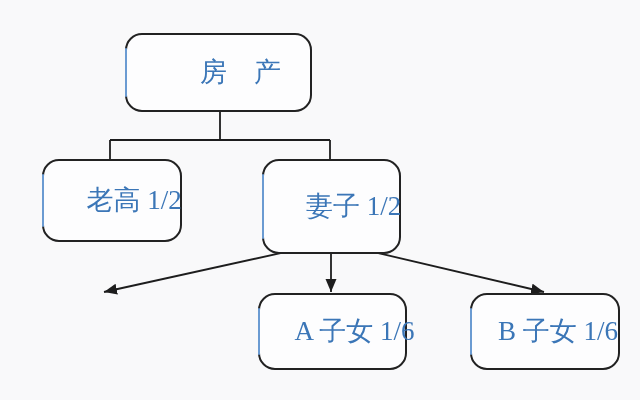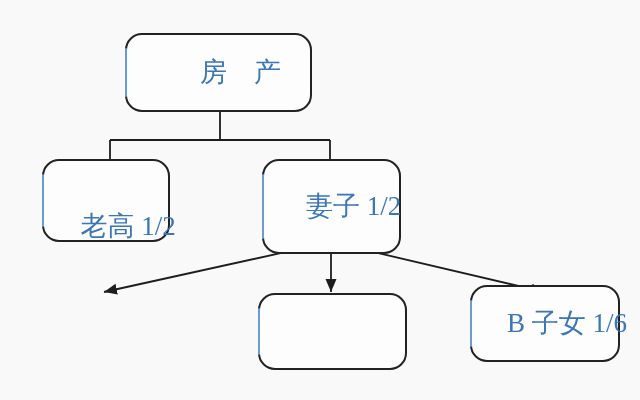--- a/index.html
+++ b/index.html
@@ -42,25 +42,25 @@
     background: #6b9bd2;
     border-radius: 1px;
   }
   .node .label {
     color: #3b76b7;
     font-size: 27px;
     line-height: 1;
     white-space: pre;
   }
   .node--root { left: 125px; top: 33px;  width: 187px; height: 79px; }
-  .node--l2a  { left: 42px;  top: 159px; width: 128px; height: 83px; align-items: flex-end; }
+  .node--l2a  { left: 42px;  top: 159px; width: 140px; height: 83px; }
   .node--l2b  { left: 262px; top: 159px; width: 139px; height: 95px; }
   .node--l3a  { left: 30px;  top: 293px; width: 143px; height: 77px; }
   .node--l3b  { left: 258px; top: 293px; width: 149px; height: 77px; }
-  .node--l3c  { left: 470px; top: 285px; width: 150px; height: 77px; }
+  .node--l3c  { left: 470px; top: 293px; width: 150px; height: 77px; justify-content: flex-end; }
 </style>
 </head>
 <body>
 
 <div class="canvas">
 
   <svg class="edges" viewBox="0 0 640 400" xmlns="http://www.w3.org/2000/svg">
     <defs>
       <marker id="arrowhead" markerUnits="userSpaceOnUse" markerWidth="15" markerHeight="12" refX="13" refY="5.5" orient="auto">
         <path d="M0,0 L13,5.5 L0,11 Z" fill="#1d1d1d"></path>
@@ -83,20 +83,21 @@
   </div>
 
   <div class="node node--l2b">
     <span class="accent"></span>
     <span class="label">妻子 1/2</span>
   </div>
 
 
   <div class="node node--l3b">
     <span class="accent"></span>
+    <span class="label">A 子女 1/6</span>
   </div>
 
   <div class="node node--l3c">
     <span class="accent"></span>
     <span class="label">B 子女 1/6</span>
   </div>
 
 </div>
 
 </body></html>

